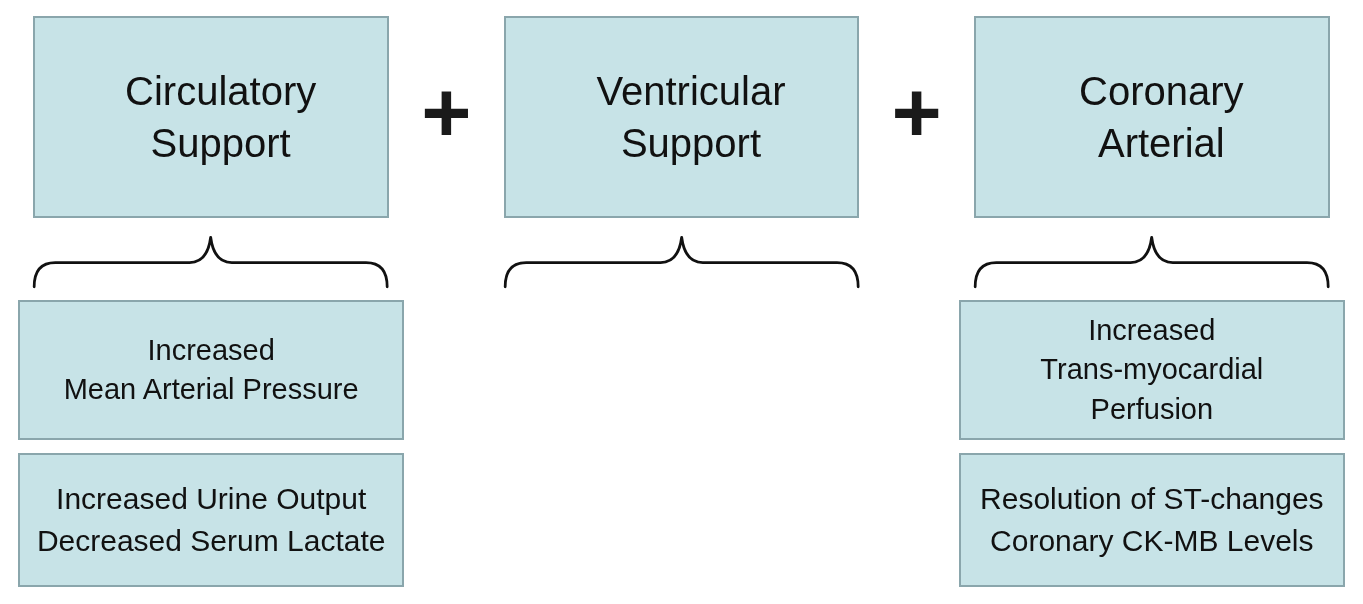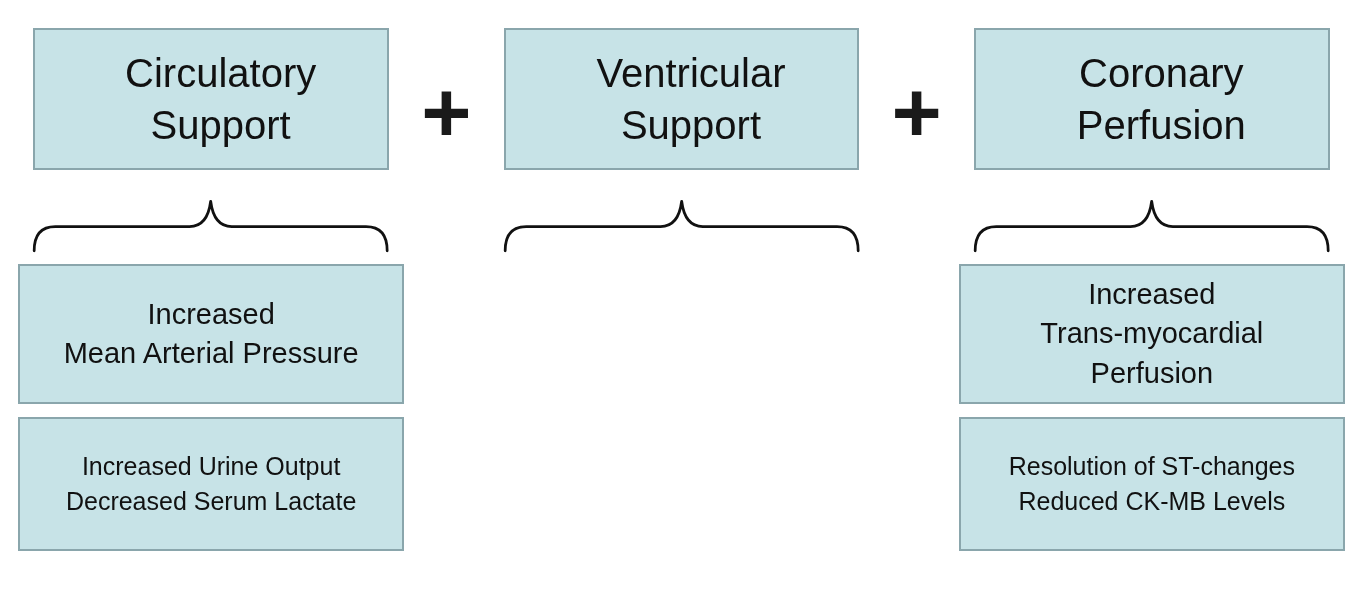--- a/index.html
+++ b/index.html
@@ -34,23 +34,23 @@
     background: #c7e3e7;
     border: 2px solid #8aa6ac;
     box-sizing: border-box;
     display: flex;
     align-items: center;
     justify-content: center;
     text-align: center;
     white-space: pre-line;
   }
   .title-box {
-    height: 142px;
+    height: 202px;
     width: 92%;
-    margin: 12px auto;
+    margin: 0 auto;
     font-size: 40px;
     line-height: 1.3;
     padding-left: 19px;
   }
   .brace-wrap {
     height: 58px;
     margin: 14px 6px 10px 6px;
     display: flex;
     align-items: stretch;
     justify-content: center;
@@ -61,21 +61,21 @@
   }
   .middle-box {
     height: 140px;
     font-size: 29px;
     line-height: 1.35;
     padding: 4px 8px;
   }
   .bottom-box {
     height: 134px;
     margin-top: 13px;
-    font-size: 25px;
+    font-size: 30px;
     line-height: 1.4;
     padding: 4px 8px;
   }
   .plus-cell {
     height: 202px;
     display: flex;
     align-items: center;
     justify-content: center;
     font-size: 86px;
     font-weight: 700;
@@ -114,27 +114,27 @@
         <svg viewBox="0 0 340 55" preserveAspectRatio="none">
           <path d="M 3,52 Q 3,29 23,29 L 150,29 Q 167,29 170,5 Q 173,29 190,29 L 317,29 Q 337,29 337,52" fill="none" stroke="#111111" stroke-width="2.6" stroke-linecap="round" stroke-linejoin="round"></path>
         </svg>
       </div>
     </div>
 
     <div class="plus-cell">+</div>
 
     <div class="column">
       <div class="box title-box">Coronary
-Perfusion</div>
+Arterial</div>
       <div class="brace-wrap">
         <svg viewBox="0 0 340 55" preserveAspectRatio="none">
           <path d="M 3,52 Q 3,29 23,29 L 150,29 Q 167,29 170,5 Q 173,29 190,29 L 317,29 Q 337,29 337,52" fill="none" stroke="#111111" stroke-width="2.6" stroke-linecap="round" stroke-linejoin="round"></path>
         </svg>
       </div>
       <div class="box middle-box">Increased
 Trans-myocardial
 Perfusion</div>
       <div class="box bottom-box">Resolution of ST-changes
-Reduced CK-MB Levels</div>
+Coronary CK-MB Levels</div>
     </div>
 
   </div>
 </div>
 
 </body></html>

